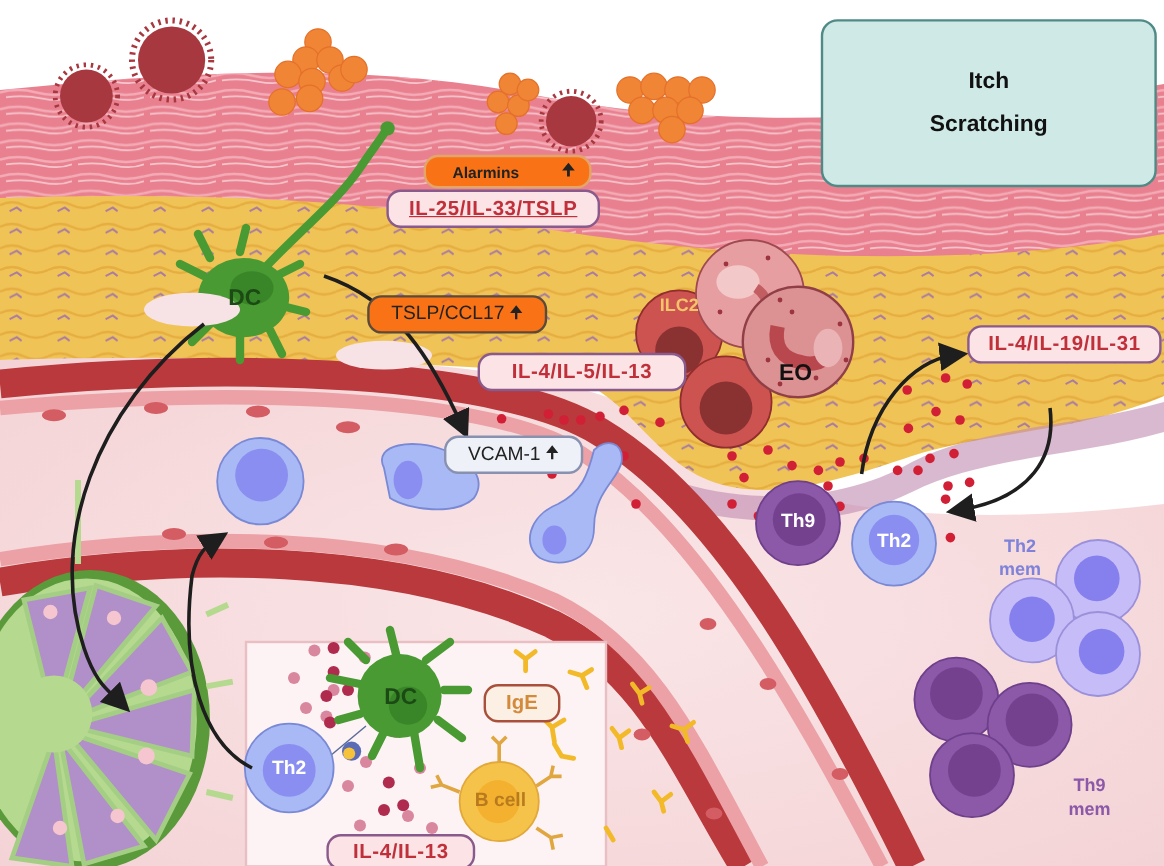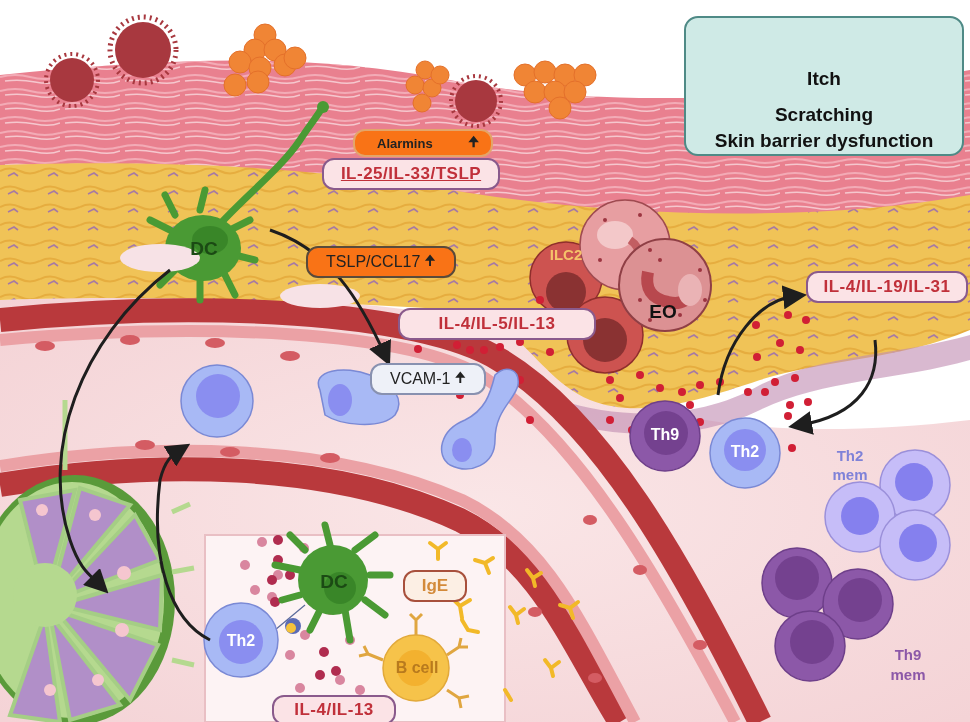--- a/index.html
+++ b/index.html
@@ -311,39 +311,38 @@
   </g>
 
   <path d="M270 230 C 330 250, 360 300, 385 355" stroke="#1e1e1e" stroke-width="3" fill="none" marker-end="url(#arrowhead)"></path>
   <path d="M170 270 C 80 340, 40 450, 70 540 C 80 570, 90 575, 100 585" stroke="#1e1e1e" stroke-width="3" fill="none" marker-end="url(#arrowhead)"></path>
   <path d="M210 640 C 170 620, 150 560, 160 480 C 165 460, 172 455, 180 450" stroke="#1e1e1e" stroke-width="3" fill="none" marker-end="url(#arrowhead)"></path>
   <path d="M718 395 C 725 340, 760 300, 795 296" stroke="#1e1e1e" stroke-width="3" fill="none" marker-end="url(#arrowhead)"></path>
   <path d="M875 340 C 880 380, 860 415, 800 425" stroke="#1e1e1e" stroke-width="3" fill="none" marker-end="url(#arrowhead)"></path>
 </svg>
 
 
-<div style="position:absolute;left:684px;top:16px;width:276px;height:136px;background:#cfeae6;border:2px solid #4f8a86;border-radius:14px;display:flex;flex-direction:column;align-items:center;justify-content:flex-end;">
+<div style="position:absolute;left:684px;top:16px;width:276px;height:136px;background:#cfeae6;border:2px solid #4f8a86;border-radius:14px;display:flex;flex-direction:column;align-items:center;justify-content:center;">
   <div class="lbl" style="position:static;font-size:19px;line-height:26px;color:#111;">Itch</div>
   <div class="lbl" style="position:static;font-size:19px;line-height:26px;color:#111;margin-top:10px;">Scratching</div>
-  <div class="lbl" style="position:static;font-size:19px;line-height:26px;color:#111;">Skin barrier dysfunction</div>
 </div>
 
 <div class="pill mark" style="left:353px;top:129px;width:140px;height:28px;border-color:#e3a56a;font-size:13px;font-weight:bold;justify-content:space-between;padding:0 12px 0 22px;">
   <span>Alarmins</span>
   <span style="font-size:13px;">🠉</span>
 </div>
 
 <div class="pill cyt" style="left:322px;top:158px;width:178px;height:32px;text-decoration:underline;">IL-25/IL-33/TSLP</div>
 
 <div class="pill mark" style="left:306px;top:246px;width:150px;height:32px;">
   <span>TSLP/CCL17</span>
   <span class="arrow-up">🠉</span>
 </div>
 
-<div class="pill cyt" style="left:398px;top:308px;width:198px;height:32px;">IL-4/IL-5/IL-13</div>
+<div class="pill cyt" style="left:398px;top:294px;width:174px;height:32px;">IL-4/IL-5/IL-13</div>
 
 <div class="pill mark" style="left:370px;top:363px;width:116px;height:32px;background:#eef1f8;border-color:#8891b0;">
   <span>VCAM-1</span>
   <span class="arrow-up">🠉</span>
 </div>
 
 <div class="pill cyt" style="left:806px;top:271px;width:162px;height:32px;">IL-4/IL-19/IL-31</div>
 
 <div class="pill" style="left:403px;top:570px;width:64px;height:32px;background:#fcefe4;border:2px solid #a8503c;color:#d38a3a;font-weight:bold;font-size:17px;">IgE</div>
 

